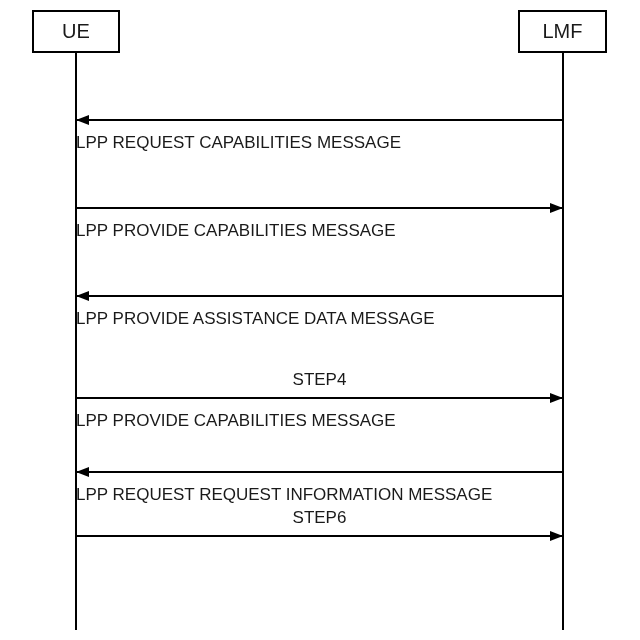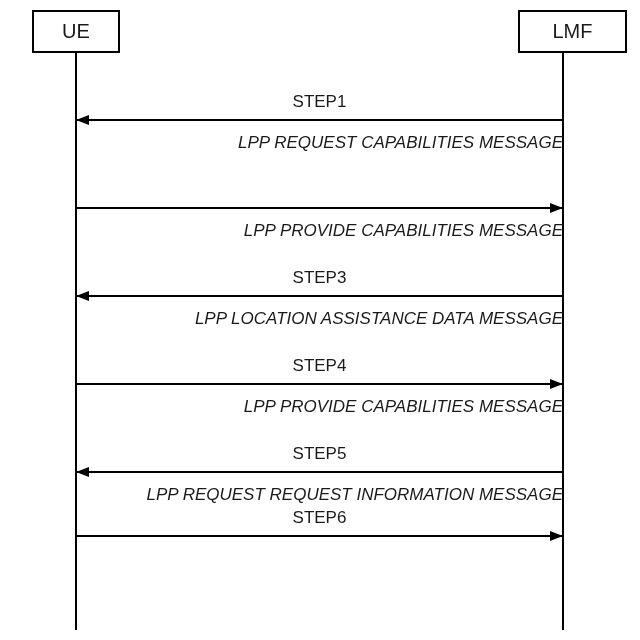--- a/index.html
+++ b/index.html
@@ -26,21 +26,21 @@
     border: 2px solid #000000;
     background: #ffffff;
     box-sizing: border-box;
     display: flex;
     align-items: center;
     justify-content: center;
     font-size: 20px;
     z-index: 2;
   }
   #actor-ue  { left: 32px;  width: 88px; }
-  #actor-lmf { left: 518px; width: 109px; }
+  #actor-lmf { left: 518px; width: 89px; }
 
   
   .lifeline {
     position: absolute;
     top: 53px;
     width: 2px;
     height: 577px;
     background: #000000;
   }
   #lifeline-ue  { left: 75px; }
@@ -64,24 +64,23 @@
     font-size: 17px;
     white-space: nowrap;
   }
   .msg-label {
     position: absolute;
     top: 41px;
     left: 0;
     right: 0;
     height: 24px;
     line-height: 24px;
-    text-align: right;
+    text-align: left;
     font-size: 17px;
     white-space: nowrap;
-    font-style: italic;
   }
   .arrow {
     position: absolute;
     top: 29px;
     left: 0;
     right: 0;
     height: 2px;
     background: #000000;
   }
   .arrow .head {
@@ -97,72 +96,69 @@
     border-right: 13px solid #000000;
   }
   .arrow-right .head {
     right: 0;
     border-left: 13px solid #000000;
   }
 
   #msg-1 { top: 90px;  }
   #msg-2 { top: 178px; }
   #msg-3 { top: 266px; }
-  #msg-4 { top: 354px; }
+  #msg-4 { top: 368px; }
   #msg-5 { top: 442px; }
   #msg-6 { top: 506px; }
 </style>
 </head>
 <body>
 
 <div id="canvas">
 
   <div class="actor-box" id="actor-ue">
     <span>UE</span>
   </div>
   <div class="actor-box" id="actor-lmf">
     <span>LMF</span>
   </div>
 
   <div class="lifeline" id="lifeline-ue"></div>
   <div class="lifeline" id="lifeline-lmf"></div>
 
   <div class="message" id="msg-1">
-    <div class="step-label">STEP1</div>
     <div class="arrow arrow-left">
         <span class="head"></span>
       </div>
     <div class="msg-label">LPP REQUEST CAPABILITIES MESSAGE</div>
   </div>
 
   <div class="message" id="msg-2">
     <div class="arrow arrow-right">
         <span class="head"></span>
       </div>
     <div class="msg-label">LPP PROVIDE CAPABILITIES MESSAGE</div>
   </div>
 
   <div class="message" id="msg-3">
-    <div class="step-label">STEP3</div>
     <div class="arrow arrow-left">
         <span class="head"></span>
       </div>
-    <div class="msg-label">LPP LOCATION ASSISTANCE DATA MESSAGE</div>
+    <div class="msg-label">LPP PROVIDE ASSISTANCE DATA MESSAGE</div>
   </div>
 
   <div class="message" id="msg-4">
     <div class="step-label">STEP4</div>
     <div class="arrow arrow-right">
         <span class="head"></span>
       </div>
     <div class="msg-label">LPP PROVIDE CAPABILITIES MESSAGE</div>
   </div>
 
   <div class="message" id="msg-5">
-    <div class="step-label">STEP5</div>
     <div class="arrow arrow-left">
         <span class="head"></span>
       </div>
     <div class="msg-label">LPP REQUEST REQUEST INFORMATION MESSAGE</div>
   </div>
 
   <div class="message" id="msg-6">
     <div class="step-label">STEP6</div>
     <div class="arrow arrow-right">
         <span class="head"></span>

